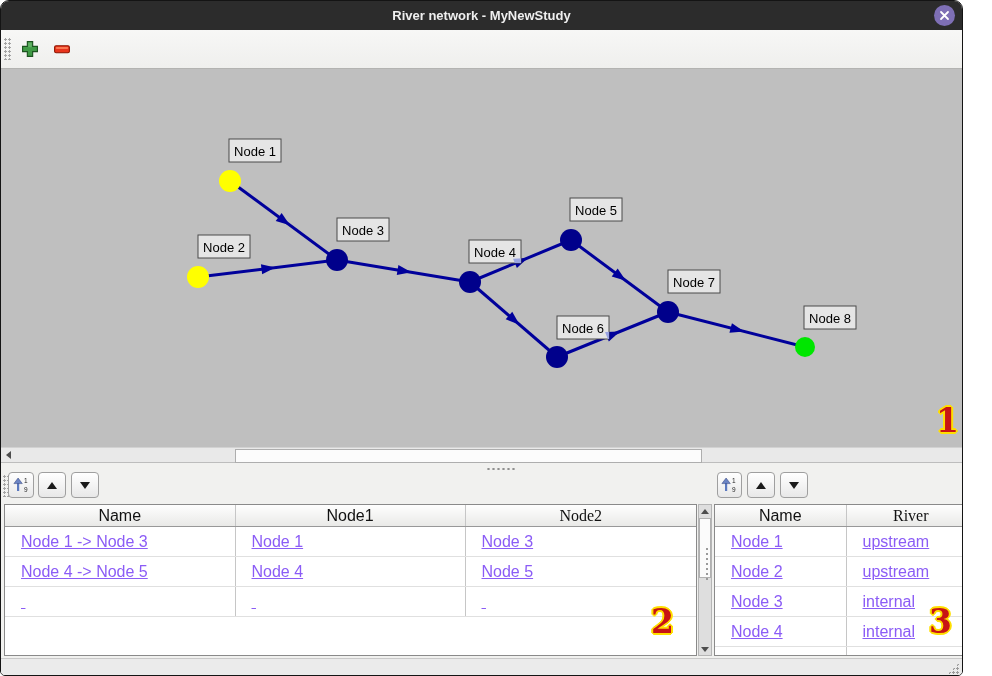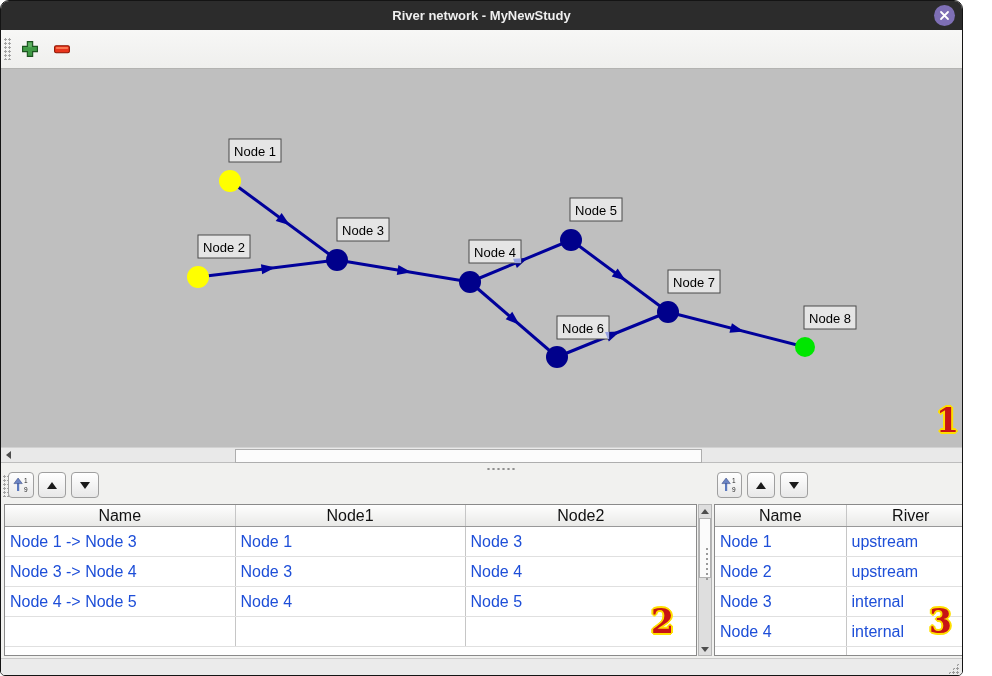--- a/index.html
+++ b/index.html
@@ -46,23 +46,23 @@
             box-sizing:border-box;padding:0;}
   .tri-up{width:0;height:0;border-left:5px solid transparent;border-right:5px solid transparent;border-bottom:7px solid #1a1a1a;}
   .tri-down{width:0;height:0;border-left:5px solid transparent;border-right:5px solid transparent;border-top:7px solid #1a1a1a;}
   .table-wrap{position:absolute;top:41px;height:152px;background:#fff;border:1px solid #8a8a8a;
               overflow:hidden;box-sizing:border-box;}
   #links-wrap{left:3px;width:693px;}
   #nodes-wrap{left:713px;width:262px;}
   table{border-collapse:collapse;table-layout:fixed;width:100%;font-size:16px;}
   th{height:19px;font-weight:400;color:#111;background:linear-gradient(#fefefe,#e9e9e7);
      border-bottom:1px solid #989898;border-right:1px solid #c6c6c6;overflow:hidden;white-space:nowrap;}
-  th:last-child{border-right:none;}
-  td{height:29px;border-bottom:1px solid #e0e0e0;border-right:1px solid #c6c6c6;padding:0 5px;color:#1d4ed8;
-     overflow:hidden;white-space:nowrap;}
+  th:last-child{border-right:none;font-family:Liberation Serif, serif;}
+  td{height:29px;border-bottom:1px solid #e0e0e0;border-right:1px solid #c6c6c6;padding:0 16px;color:#8b5cf6;
+     overflow:hidden;white-space:nowrap;text-decoration:underline;}
   td:last-child{border-right:none;}
   .tbl-vscroll{position:absolute;top:41px;width:14px;height:152px;background:#dedede;
                border:1px solid #b5b5b5;box-sizing:border-box;}
   #links-vscroll{left:697px;}
   #nodes-vscroll{left:976px;}
   .tbl-vscroll .thumb{position:absolute;left:0px;top:13px;width:12px;height:60px;background:#fbfbfb;border:1px solid #b0b0b0;box-sizing:border-box;}
   .tbl-vscroll .sb-arrow{width:12px;height:12px;}
   .pane-grip{position:absolute;left:704px;top:84px;width:6px;height:34px;
              background-image:radial-gradient(circle at 2px 2px,#9a9a9a 1px,transparent 1.3px);background-size:5px 5px;}
   
@@ -256,25 +256,20 @@
               <th>Node2</th>
             </tr>
           </thead>
         <tbody id="links-body">
             <tr>
               <td>Node 1 -&gt; Node 3</td>
               <td>Node 1</td>
               <td>Node 3</td>
             </tr>
             <tr>
-              <td>Node 3 -&gt; Node 4</td>
-              <td>Node 3</td>
-              <td>Node 4</td>
-            </tr>
-            <tr>
               <td>Node 4 -&gt; Node 5</td>
               <td>Node 4</td>
               <td>Node 5</td>
             </tr>
             <tr>
               <td>&nbsp;</td>
               <td>&nbsp;</td>
               <td>&nbsp;</td>
             </tr>
           </tbody>

